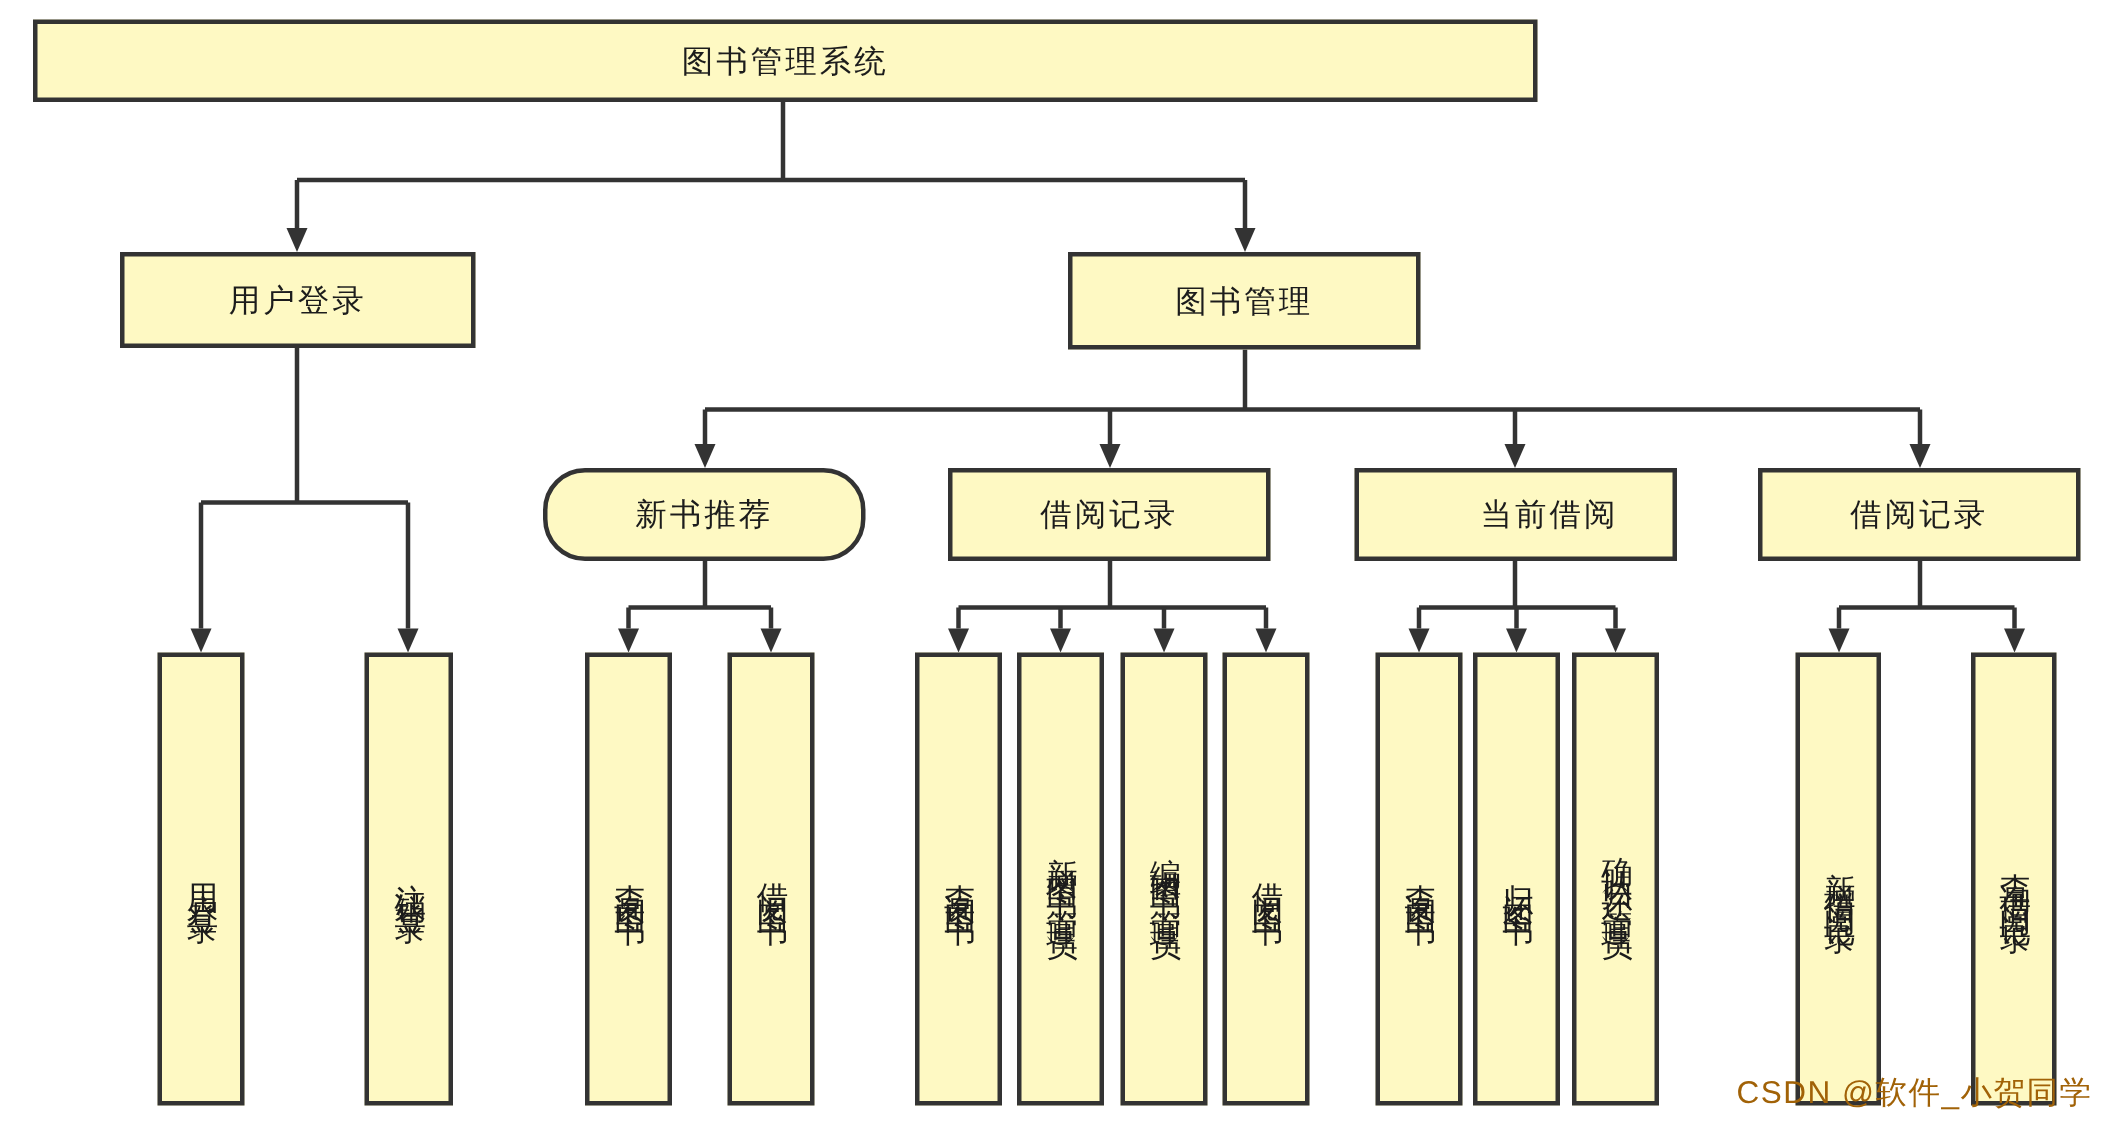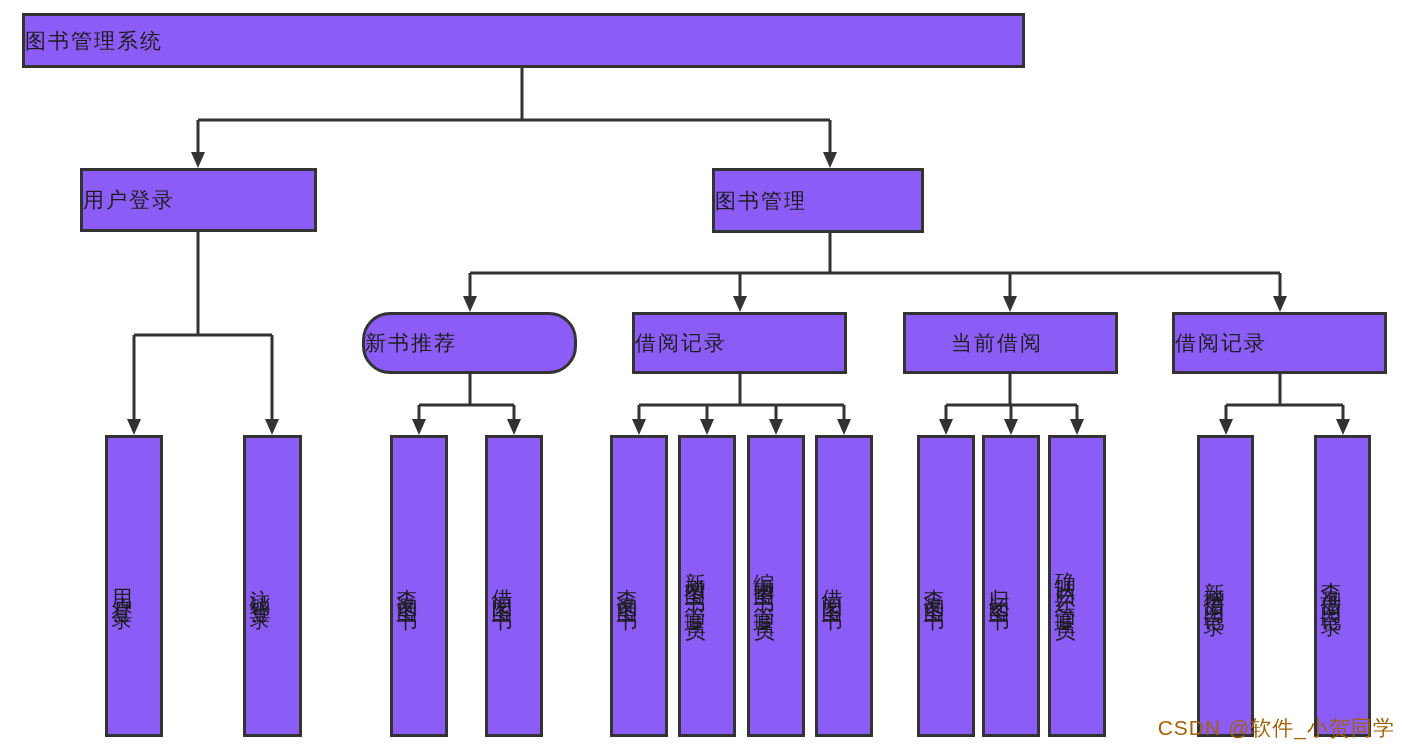--- a/index.html
+++ b/index.html
@@ -7,24 +7,25 @@
     position:relative;
     width:1405px;height:747px;
     background:#ffffff;
     overflow:hidden;
     font-family:"Liberation Sans", sans-serif;
   }
   #wires{position:absolute;left:0;top:0;z-index:1;}
   .node{
     position:absolute;
     box-sizing:border-box;
-    background:#8b5cf6;
+    background:#fef9c3;
     border:3px solid #333333;
     display:flex;
     align-items:center;
+    justify-content:center;
     z-index:2;
     color:#1c1c1c;
   }
   .hnode{font-size:21px;letter-spacing:2px;}
   .leaf span{
     writing-mode:vertical-rl;
     font-size:21px;
     letter-spacing:7px;
     white-space:nowrap;
   }
@@ -109,21 +110,21 @@
     </g>
   </svg>
 
   <div class="node hnode" style="left:22px;top:13px;width:1003px;height:55px;">
     <span>图书管理系统</span>
   </div>
 
   <div class="node hnode" style="left:80px;top:168px;width:237px;height:64px;">
     <span>用户登录</span>
   </div>
-  <div class="node hnode" style="left:712px;top:168px;width:212px;height:65px;">
+  <div class="node hnode" style="left:712px;top:168px;width:235px;height:65px;">
     <span>图书管理</span>
   </div>
 
   <div class="node hnode" style="left:362px;top:312px;width:215px;height:62px;border-radius:28px;">
     <span>新书推荐</span>
   </div>
   <div class="node hnode" style="left:632px;top:312px;width:215px;height:62px;">
     <span>借阅记录</span>
   </div>
   <div class="node hnode" style="left:903px;top:312px;width:215px;height:62px;padding-left:45px;">

